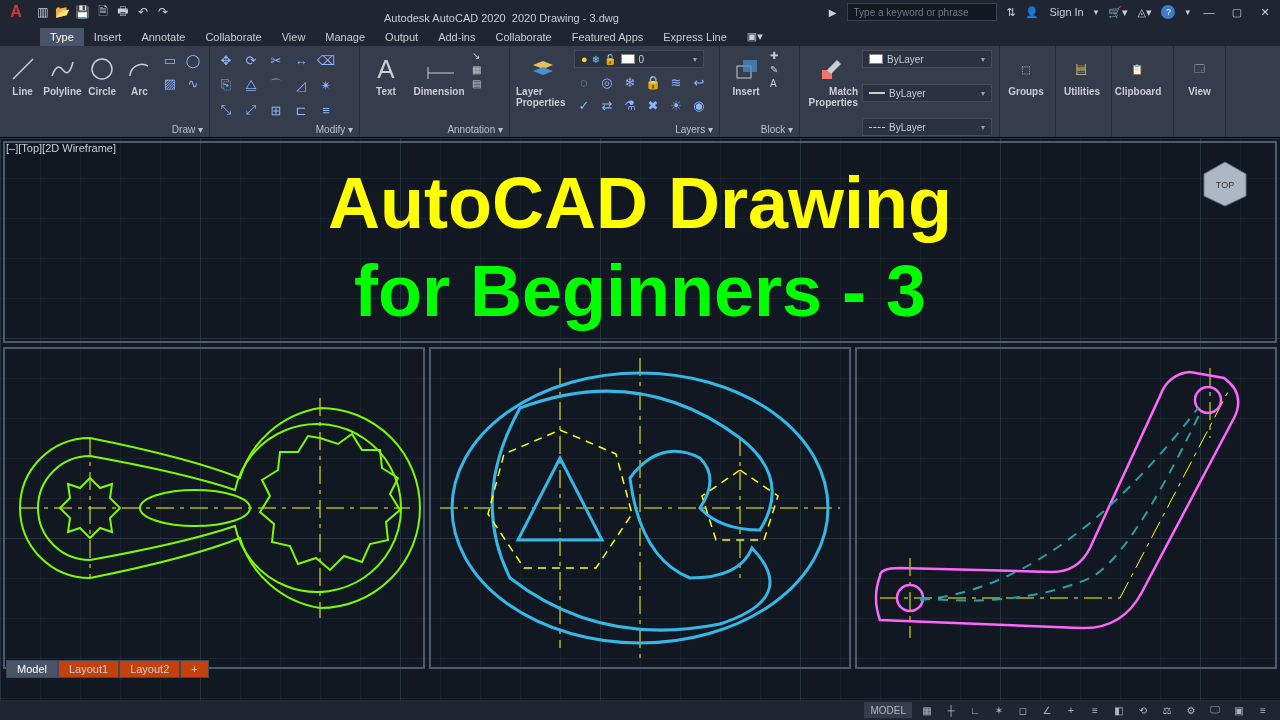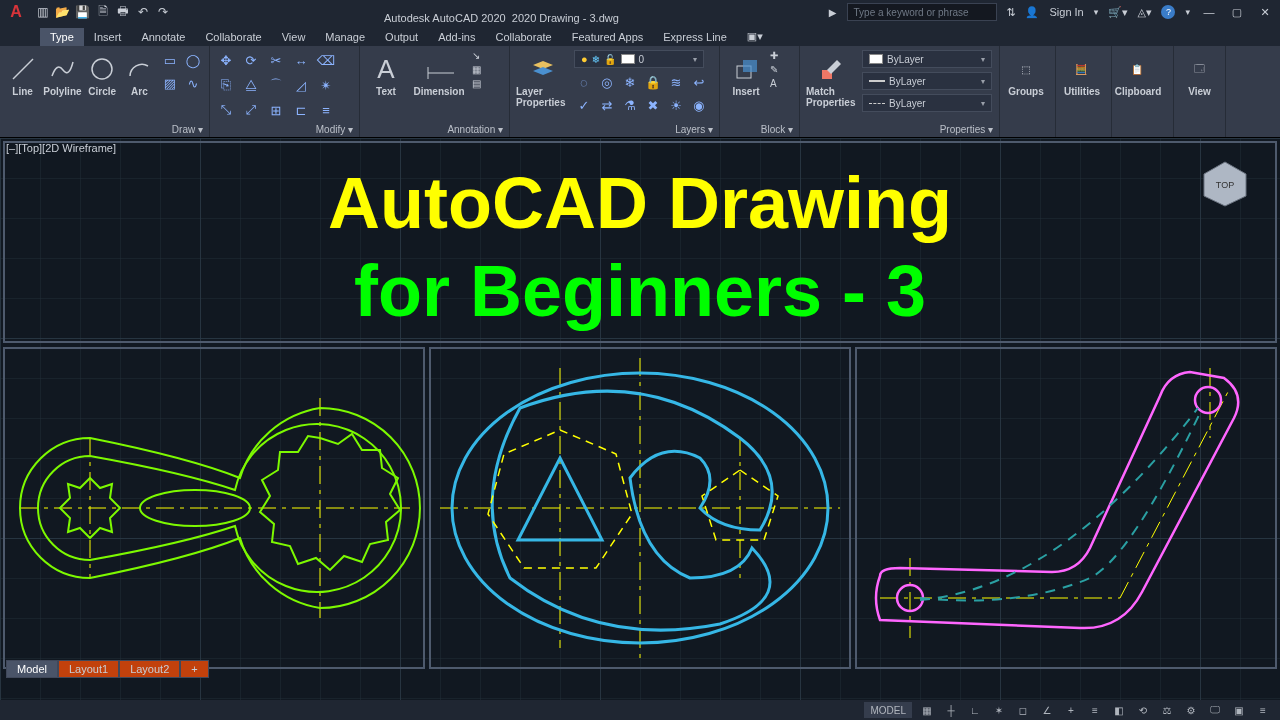--- a/index.html
+++ b/index.html
@@ -254,23 +254,23 @@
 
   <div class="panel" style="width:200px">
     <div class="panel-body">
       <div class="big-tool" style="width:52px">
         <div class="ico">
             <svg width="26" height="26">
               <rect x="3" y="14" width="10" height="9" fill="#e76"></rect>
               <path d="M8 14 L18 4 L22 8 L12 18 Z" fill="#c9ced6"></path>
             </svg>
           </div>
-        <span class="lbl" style="text-align:left">Match Properties</span>
-      </div>
-      <div class="icon-col" style="gap:4px">
+        <span class="lbl" style="text-align:right">Match Properties</span>
+      </div>
+      <div class="icon-col" style="gap:16px">
         <div class="sel-row">
             <span class="sw"></span>
             <span class="txt">ByLayer</span>
           </div>
         <div class="sel-row">
             <span style="border-top:2px solid #ccc;width:16px"></span>
             <span class="txt">ByLayer</span>
           </div>
         <div class="sel-row">
             <span style="border-top:1px dashed #ccc;width:16px"></span>

